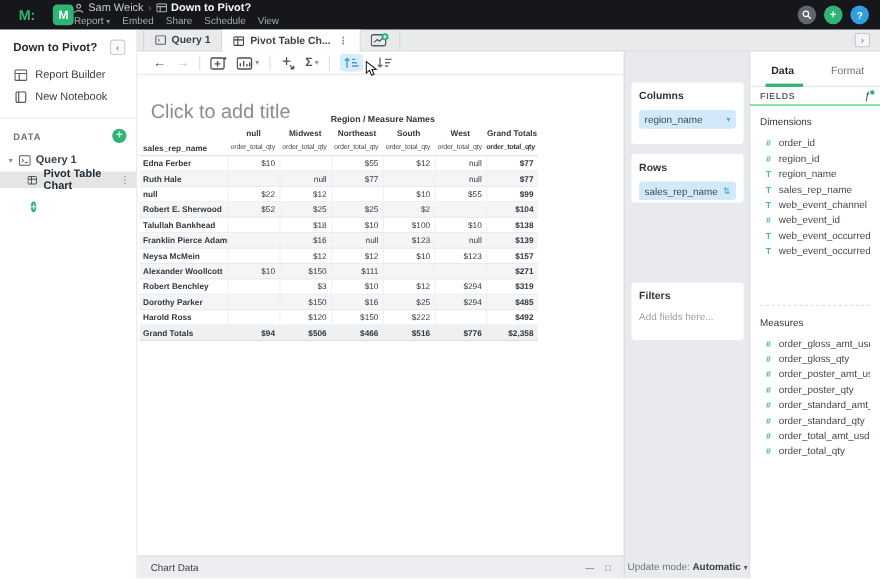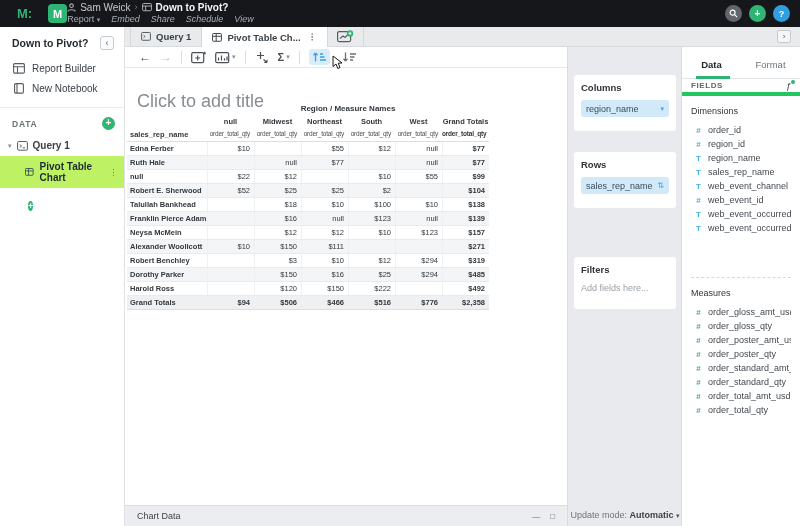--- a/index.html
+++ b/index.html
@@ -27,21 +27,21 @@
   .sb-head { display:flex; justify-content:space-between; align-items:center; padding:9px 10px 4px 12px; }
   .sb-title { font-size:10.5px; font-weight:bold; color:#272c31; }
   .sb-collapse { width:14px; height:14px; border:1px solid #c8ccd0; border-radius:3px; background:#fafbfb; color:#5a6066; font-size:9px; line-height:12px; text-align:center; }
   .sb-item { display:flex; align-items:center; gap:7px; padding-left:13px; margin-top:9px; font-size:10px; color:#3b4147; }
   .sb-div { border-top:1px solid #e8eaec; margin-top:13px; }
   .sb-data-row { display:flex; justify-content:space-between; align-items:center; padding:9px 9px 2px 12px; }
   .sb-data-label { font-size:8.5px; font-weight:bold; color:#6b7278; letter-spacing:0.8px; }
   .plus-circle { width:13px; height:13px; border-radius:50%; background:#2eb573; color:#fff; font-size:10px; line-height:12px; text-align:center; font-weight:bold; }
   .sb-query-row { display:flex; align-items:center; gap:5px; padding-left:8px; margin-top:8px; font-size:10px; color:#3b4147; font-weight:600; }
   .sb-expander { font-size:7px; color:#878d93; }
-  .sb-chart-row { height:32px; background:#bef264; display:flex; align-items:center; gap:6px; padding-left:25px; margin-top:5px; font-size:10px; font-weight:bold; color:#1d2a33; }
+  .sb-chart-row { height:15px; background:#e5e5e5; display:flex; align-items:center; gap:6px; padding-left:25px; margin-top:5px; font-size:10px; font-weight:bold; color:#1d2a33; }
   .sb-kebab { margin-left:auto; margin-right:6px; color:#7a8187; font-size:9px; font-weight:normal; }
   .sb-plus { margin:7px 0 0 28px; }
   .icon-svg { display:inline-block; vertical-align:middle; }
 
   
   .tabbar { position:absolute; left:125px; top:27px; width:675px; height:20px; background:#e8eaec; border-bottom:1px solid #d7dadd; display:flex; align-items:stretch; }
   .tab { display:flex; align-items:center; gap:5px; padding:0 10px; font-size:9.5px; font-weight:bold; color:#3b4147; border-right:1px solid #d5d8db; }
   .tab.first { margin-left:5px; border-left:1px solid #d5d8db; }
   .tab.active { background:#fff; margin-bottom:-1px; z-index:2; }
   .tab .kebab { color:#8a9096; font-size:9px; margin-left:2px; }
@@ -93,40 +93,40 @@
   .vi-grid { color:#3e9ed9; font-size:8px; }
   .vi-list { color:#4a4f55; font-size:9px; }
   .pill { margin-top:7px; height:17px; border-radius:3px; display:flex; align-items:center; padding:0 5px; font-size:9px; white-space:nowrap; overflow:hidden; }
   .pill.blue { background:#d1e9f8; color:#374f5a; }
   .pill.green { background:#d8f1e2; color:#276b49; font-size:8.5px; }
   .pill .pill-caret { margin-left:auto; font-size:7px; }
   .pill.blue .pill-caret { color:#4aa3dc; }
   .pill.green .pill-caret { color:#35b877; }
   .pill .sort-badge { margin-left:auto; font-size:8px; color:#35a8dc; }
   .card.columns { top:28px; height:56px; }
-  .card.rows { top:105px; height:56px; }
+  .card.rows { top:93px; height:44px; }
   .card.values { top:158px; height:44px; }
   .card.filters { top:210px; height:52px; }
   .filter-placeholder { margin-top:8px; font-size:9px; color:#9aa1a8; }
   .update-mode { position:absolute; left:0; bottom:6px; width:114px; text-align:center; font-size:9px; color:#6e747b; }
   .update-mode b { color:#3c4147; font-weight:bold; }
   .update-mode .caret { font-size:7px; color:#555; }
 
   
   .fields { position:absolute; left:681px; top:47px; width:119px; height:479px; background:#fff; border-left:1px solid #d9dcdf; }
   .qc-box { margin:4px 7px 0 7px; height:28px; border:1px solid #ccd0d4; border-radius:6px; display:flex; align-items:center; padding:0 6px; gap:5px; box-shadow:0 1px 2px rgba(0,0,0,.07); background:#fff; }
   .qc-texts { display:flex; flex-direction:column; line-height:10px; }
   .qc-title { font-size:8px; font-weight:bold; letter-spacing:0.4px; color:#2b3036; }
   .qc-sub { font-size:8px; color:#7c838a; }
   .qc-caret { margin-left:auto; font-size:7px; color:#6b7076; }
   .fp-tabs { position:relative; height:29px; display:flex; border-bottom:1px solid #e1e4e7; margin-top:3px; }
   .fp-tab { flex:1; display:flex; align-items:center; justify-content:center; font-size:9.5px; color:#6d747b; }
   .fp-tab.active { font-weight:bold; color:#22272c; }
   .fp-underline { position:absolute; left:14px; bottom:-1px; width:34px; height:3px; background:#2eb573; }
-  .fp-fields { height:17px; display:flex; align-items:center; justify-content:space-between; padding:0 9px; border-bottom:4px solid #22c55e; }
+  .fp-fields { height:17px; display:flex; align-items:center; justify-content:space-between; padding:0 9px; border-bottom:1px solid #22c55e; }
   .fp-fields-label { font-size:8px; font-weight:bold; color:#60666c; letter-spacing:0.6px; }
   .fx { font-size:9.5px; font-style:italic; color:#3f444a; position:relative; }
   .fx .fx-dot { position:absolute; right:-4px; top:0; width:4px; height:4px; border-radius:50%; background:#2eb573; }
   .fp-list { padding:10px 9px 0 9px; }
   .fp-sec-label { font-size:9px; color:#2f353b; margin-bottom:7px; }
   .fp-item { display:flex; align-items:center; gap:5px; height:14px; font-size:9px; color:#434950; padding-left:3px; white-space:nowrap; overflow:hidden; }
   .fp-item .f-icon { width:9px; text-align:center; font-size:8px; font-weight:bold; flex:none; }
   .dims .f-icon { color:#45aee4; }
   .meas .f-icon { color:#39b477; }
   .fp-divider { border-top:1px dashed #d6d9dc; margin:42px 0 10px 0; }
@@ -148,21 +148,21 @@
         <span>Sam Weick</span>
         <span class="tb-sep">›</span>
         <svg class="icon-svg" width="10" height="9" viewBox="0 0 11 10">
             <rect x="0.6" y="0.6" width="9.8" height="8" rx="1" fill="none" stroke="#aab0b8" stroke-width="1.1"></rect>
             <path d="M0.6 3.4 H10.4 M4 3.4 V8.6" stroke="#aab0b8" stroke-width="1.1"></path>
           </svg>
         <span class="tb-title">Down to Pivot?</span>
       </div>
       <div class="tb-line2">
         <span><span>Report</span> <span class="caret">▾</span></span>
-        <span style="display:flex;gap:11px;font-style:italic;">
+        <span style="display:flex;gap:11px;">
 
         <span>Embed</span>
             <span>Share</span>
             <span>Schedule</span>
             <span>View</span>
           </span>
       </div>
     </div>
     <div class="tb-right">
       <span class="tb-circle gray">

